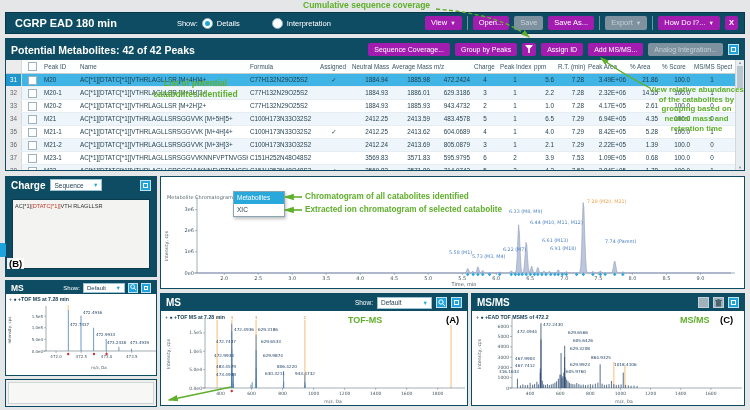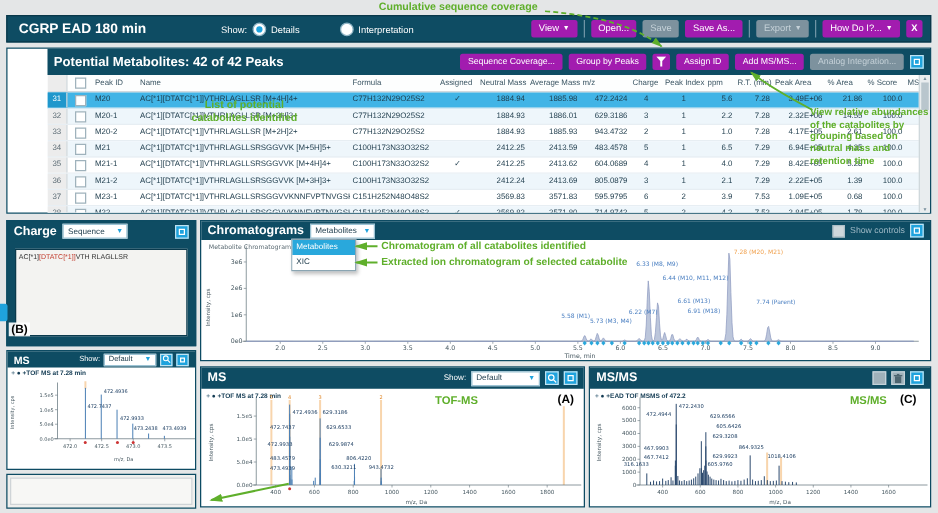--- a/index.html
+++ b/index.html
@@ -1,19 +1,19 @@
 <!DOCTYPE html>
 <html><head>
 <meta charset="utf-8">
 <style>
   html,body{margin:0;padding:0;}
   body{width:750px;height:410px;position:relative;background:#e4e6e7;font-family:"Liberation Sans","DejaVu Sans",sans-serif;overflow:hidden;}
   #app{position:absolute;inset:0;}
   .g{color:#5faf2b;font-weight:bold;}
-  .ann{position:absolute;z-index:40;line-height:1.25;}
+  .ann{position:absolute;z-index:40;line-height:1.25;text-align:center;}
   .blk{position:absolute;z-index:45;color:#000;font-weight:bold;font-size:9.5px;background:rgba(255,255,255,.92);padding:0 2px;}
   
   .titlebar{position:absolute;left:5px;top:12px;width:740px;height:22px;background:#0e4c63;border:1px solid #093749;display:flex;align-items:center;box-sizing:border-box;}
   .tb-title{color:#fff;font-size:11px;font-weight:bold;margin-left:9px;}
   .tb-show{display:flex;align-items:center;gap:4px;margin-left:60px;}
   .lbl{color:#fff;font-size:7.5px;}
   .radio{width:9px;height:9px;border-radius:50%;background:#fff;border:1px solid #8fb4c4;position:relative;display:inline-block;}
   .radio.on:after{content:'';position:absolute;inset:2px;border-radius:50%;background:#1fa3dd;}
   .tb-btns{display:flex;align-items:center;gap:5px;margin-left:auto;margin-right:6px;}
   .btn{background:#a21caf;color:#fff;font-size:7px;height:13px;line-height:13px;padding:0 6px;border-radius:2px;white-space:nowrap;display:flex;align-items:center;gap:3px;}
@@ -27,21 +27,21 @@
   .phead{background:#0e4c63;display:flex;align-items:center;padding:0 5px;gap:5px;}
   .ph-title{color:#fff;font-weight:bold;white-space:nowrap;}
   .icx{width:11px;height:11px;background:#1fa3dd;border:1px solid #bfe3f2;position:relative;display:inline-block;box-sizing:border-box;}
   .icx:after{content:'';position:absolute;inset:2px;border:1px solid #fff;}
   .icsq{width:11px;height:11px;display:inline-flex;align-items:center;justify-content:center;box-sizing:border-box;}
   .icsq.gray{background:#9fb1ba;border:1px solid #c3d2d9;}
   .icsq.blue{background:#1fa3dd;border:1px solid #bfe3f2;}
   .hdd{background:#fff;border:1px solid #9cc3d4;height:12px;display:flex;align-items:center;font-size:6.5px;color:#1c3a4a;padding:0 3px;gap:4px;box-sizing:border-box;}
   .hdd .ch{color:#1fa3dd;font-size:5.5px;margin-left:auto;}
   
-  #p-met{left:5px;top:38px;width:740px;height:133px;padding-left:32px;}
+  #p-met{left:5px;top:38px;width:740px;height:133px;}
   #p-met .phead{height:21px;}
   #p-met .ph-title{font-size:10.5px;}
   .ph-btns{display:flex;align-items:center;gap:5px;margin-left:auto;}
   .twrap{position:relative;width:100%;height:110px;background:#fff;overflow:hidden;}
   .trow{display:grid;grid-template-columns:16px 20px 36px 170px 70px 32px 40px 42px 40px 26px 34px 24px 30px 42px 32px 32px 40px;height:12px;line-height:12px;font-size:6.3px;color:#1c3a4a;border-bottom:1px solid #e7eef3;}
   .trow.thead{height:13px;line-height:13px;color:#3c5664;border-bottom:1px solid #c3cdd4;background:#fdfefe;}
   .trow:nth-child(even){background:#eef6fb;}
   .trow.sel{background:#41b4e6;}
   .trow.sel .rnum{background:#1f97cc;color:#fff;}
   .tc{padding:0 2px;overflow:hidden;white-space:nowrap;box-sizing:border-box;}
@@ -352,32 +352,20 @@
       </div>
       <span class="icx" style="margin-left:auto;"></span>
     </div>
     <div class="seqbox">
       <span>AC[*1]</span><span class="seqred">[DTATC[*1]]</span><span>VTH RLAGLLSR</span>
     </div>
   </div>
   <div class="blk" style="left:7px;top:258px;">(B)</div>
 
   <div class="panel" id="p-chrom">
-    <div class="phead">
-      <span class="ph-title">Chromatograms</span>
-      <div class="hdd" style="width:52px;">
-        <span>Metabolites</span>
-          <span class="ch">▼</span>
-      </div>
-      <div style="margin-left:auto;display:flex;align-items:center;gap:4px;">
-        <span class="chk"></span>
-        <span class="graylbl">Show controls</span>
-        <span class="icx"></span>
-      </div>
-    </div>
     <svg id="svg-chrom" style="position:absolute;left:0;top:14px;" width="583" height="97" viewBox="0 0 583 97">
         <text x="6" y="8" font-size="5" fill="#5a6a72" text-anchor="start">Metabolite Chromatogram</text>
         <line x1="36" y1="6" x2="36" y2="82" stroke="#66777f" stroke-width="0.6"></line>
         <line x1="33" y1="82" x2="574" y2="82" stroke="#66777f" stroke-width="0.6"></line>
         <line x1="63.210191082802545" y1="82" x2="63.210191082802545" y2="84" stroke="#66777f" stroke-width="0.5"></line>
         <text x="63.210191082802545" y="89" font-size="5" fill="#44565f" text-anchor="middle">2.0</text>
         <line x1="97.22292993630573" y1="82" x2="97.22292993630573" y2="84" stroke="#66777f" stroke-width="0.5"></line>
         <text x="97.22292993630573" y="89" font-size="5" fill="#44565f" text-anchor="middle">2.5</text>
         <line x1="131.23566878980893" y1="82" x2="131.23566878980893" y2="84" stroke="#66777f" stroke-width="0.5"></line>
         <text x="131.23566878980893" y="89" font-size="5" fill="#44565f" text-anchor="middle">3.0</text>

